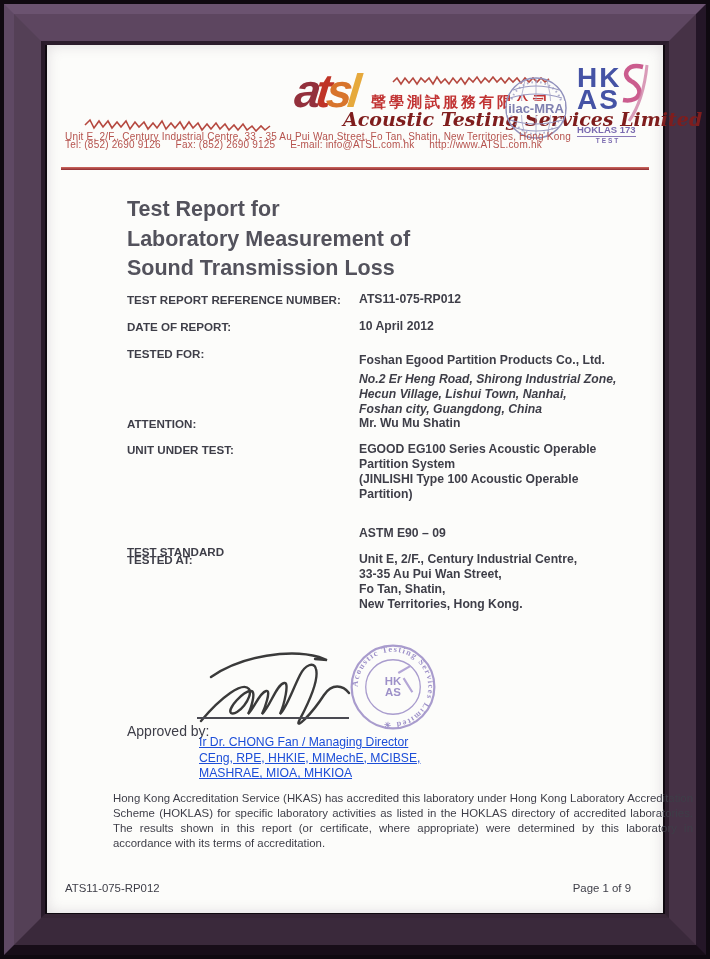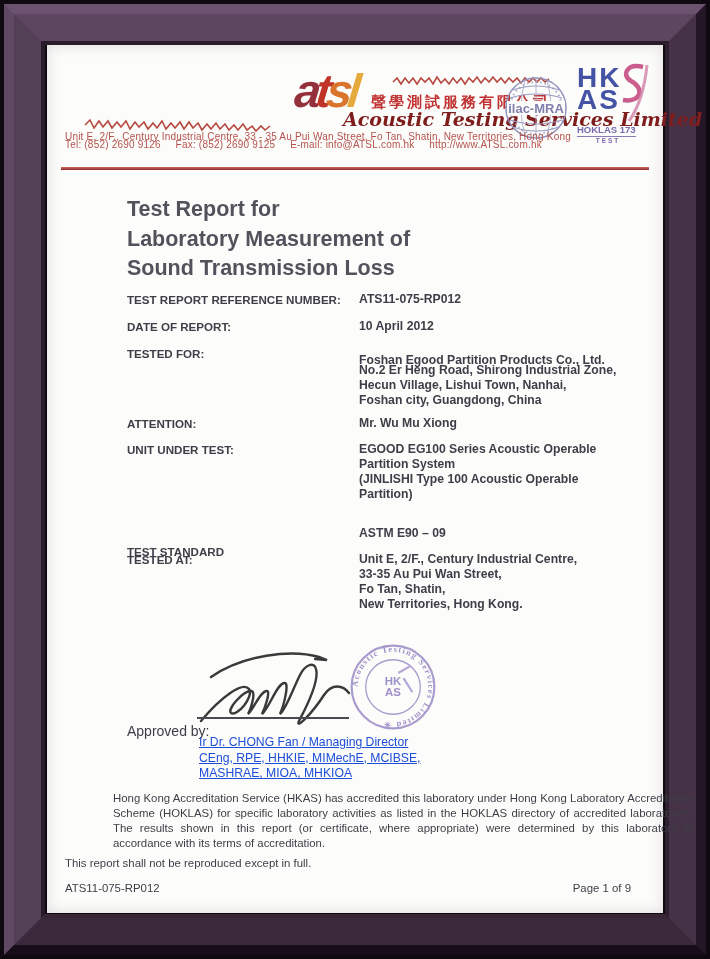--- a/index.html
+++ b/index.html
@@ -105,27 +105,27 @@
     </div>
     <div>
       <div class="flabel" style="top:275px;">DATE OF REPORT:</div>
       <div class="fvalue" style="top:274px;">10 April 2012</div>
     </div>
     <div>
       <div class="flabel" style="top:302px;">TESTED FOR:</div>
       <div class="fvalue" style="top:308px;">Foshan Egood Partition Products Co., Ltd.</div>
     </div>
     <div>
-      <div class="fvalue" style="top:318px;">No.2 Er Heng Road, Shirong Industrial Zone,
+      <div class="fvalue" style="top:327px;font-style:italic;">No.2 Er Heng Road, Shirong Industrial Zone,
 Hecun Village, Lishui Town, Nanhai,
 Foshan city, Guangdong, China</div>
     </div>
     <div>
       <div class="flabel" style="top:372px;">ATTENTION:</div>
-      <div class="fvalue" style="top:371px;">Mr. Wu Mu Xiong</div>
+      <div class="fvalue" style="top:371px;">Mr. Wu Mu Shatin</div>
     </div>
     <div>
       <div class="flabel" style="top:398px;">UNIT UNDER TEST:</div>
       <div class="fvalue" style="top:397px;">EGOOD  EG100  Series  Acoustic  Operable
 Partition System
 (JINLISHI   Type   100   Acoustic   Operable
 Partition)</div>
     </div>
     <div>
       <div class="flabel" style="top:500px;">TEST STANDARD</div>
@@ -158,20 +158,19 @@
       <path d="M56 34 L70 26 M62 40 L72 56" stroke="#a898d0" stroke-width="2.5" fill="none"></path>
     </svg>
 
     <div class="abs approved" style="left:80px;top:678px;">Approved by:</div>
     <div class="abs sig-line" style="left:150px;top:672px;"></div>
     <div class="abs names" style="left:152px;top:690px;">Ir Dr. CHONG Fan / Managing Director
 CEng, RPE, HHKIE, MIMechE, MCIBSE,
 MASHRAE, MIOA, MHKIOA</div>
 
     <div class="abs foot-para" style="left:18px;top:746px;width:580px;">Hong Kong Accreditation Service (HKAS) has accredited this laboratory under Hong Kong Laboratory Accreditation Scheme (HOKLAS) for specific laboratory activities as listed in the HOKLAS directory of accredited laboratories. The results shown in this report (or certificate, where appropriate) were determined by this laboratory in accordance with its terms of accreditation.</div>
-    <div class="abs foot-note" style="left:18px;top:812px;">This report shall not be reproduced except in full.</div>
     <div class="abs bottom-row" style="left:18px;top:837px;width:566px;">
       <span>ATS11-075-RP012</span>
       <span>Page 1 of 9</span>
     </div>
 
   </div>
 </div>
 
 </body></html>

